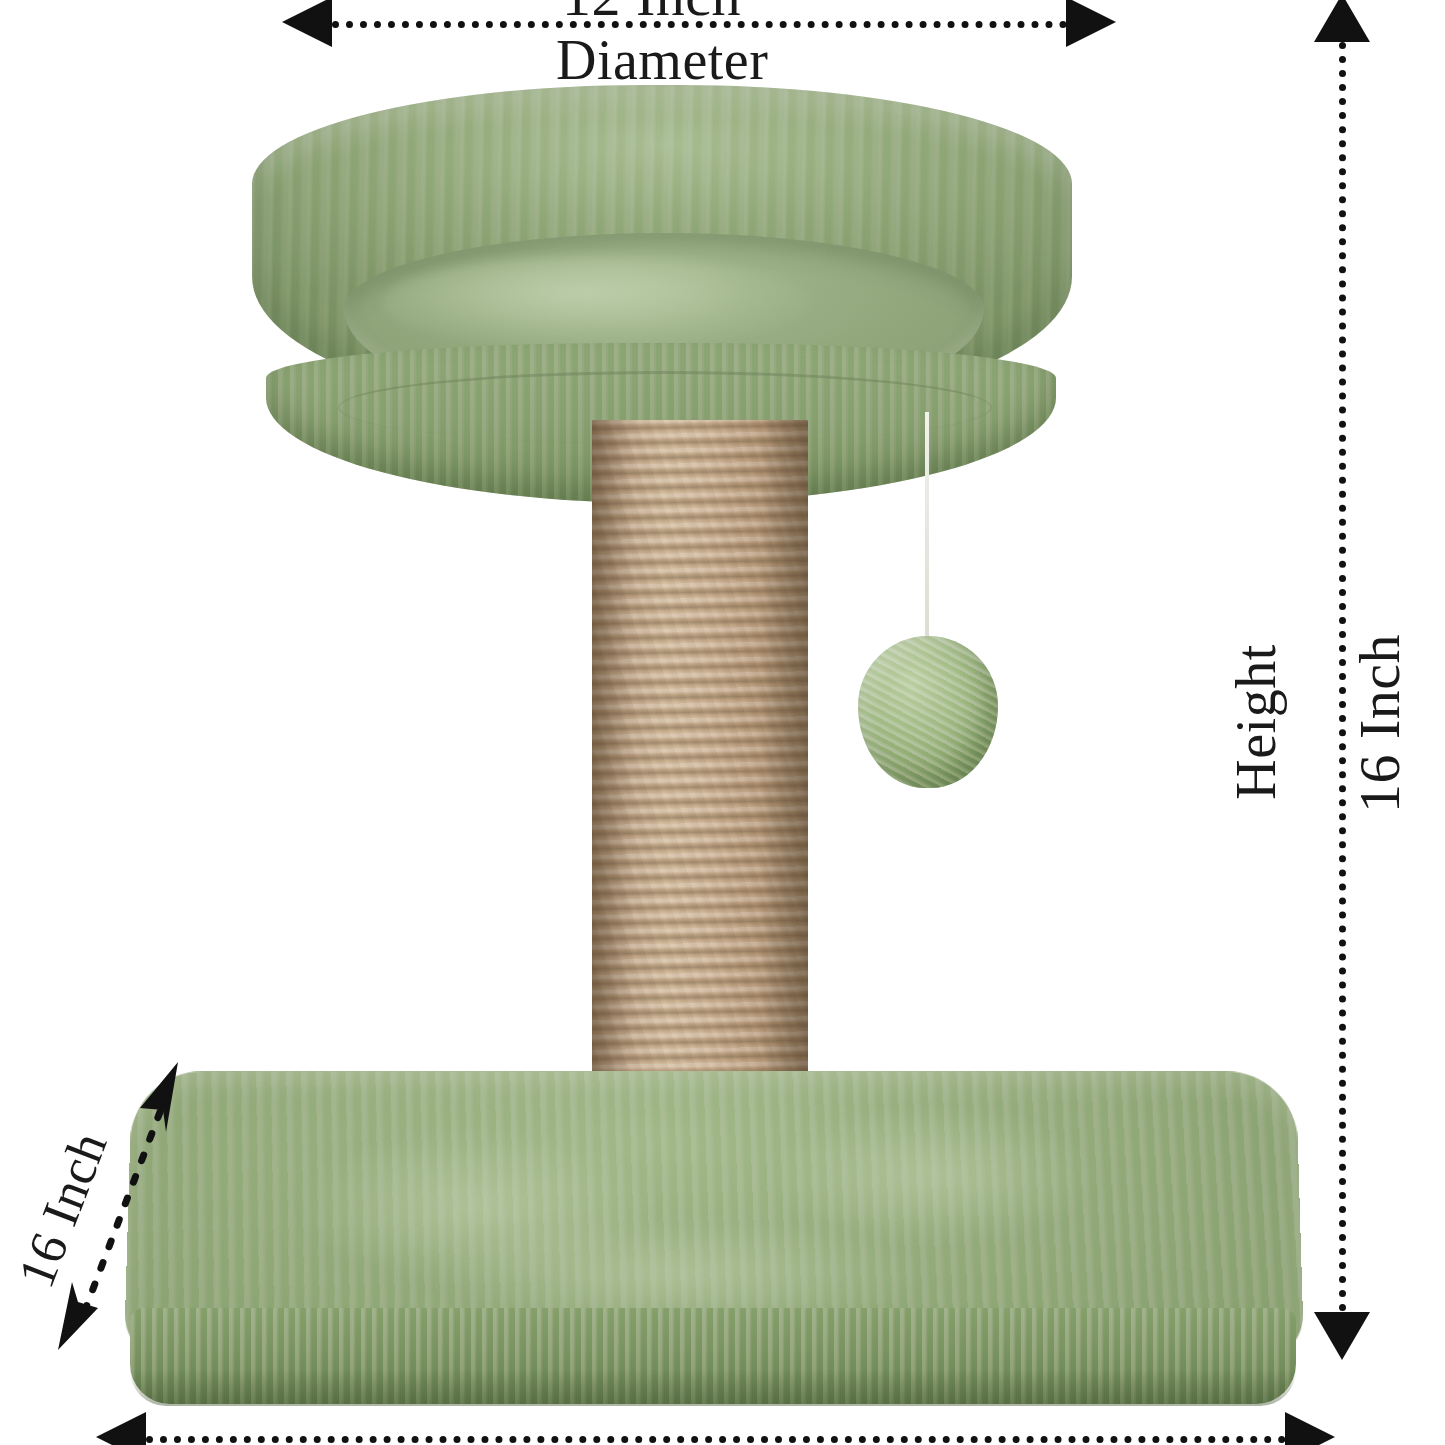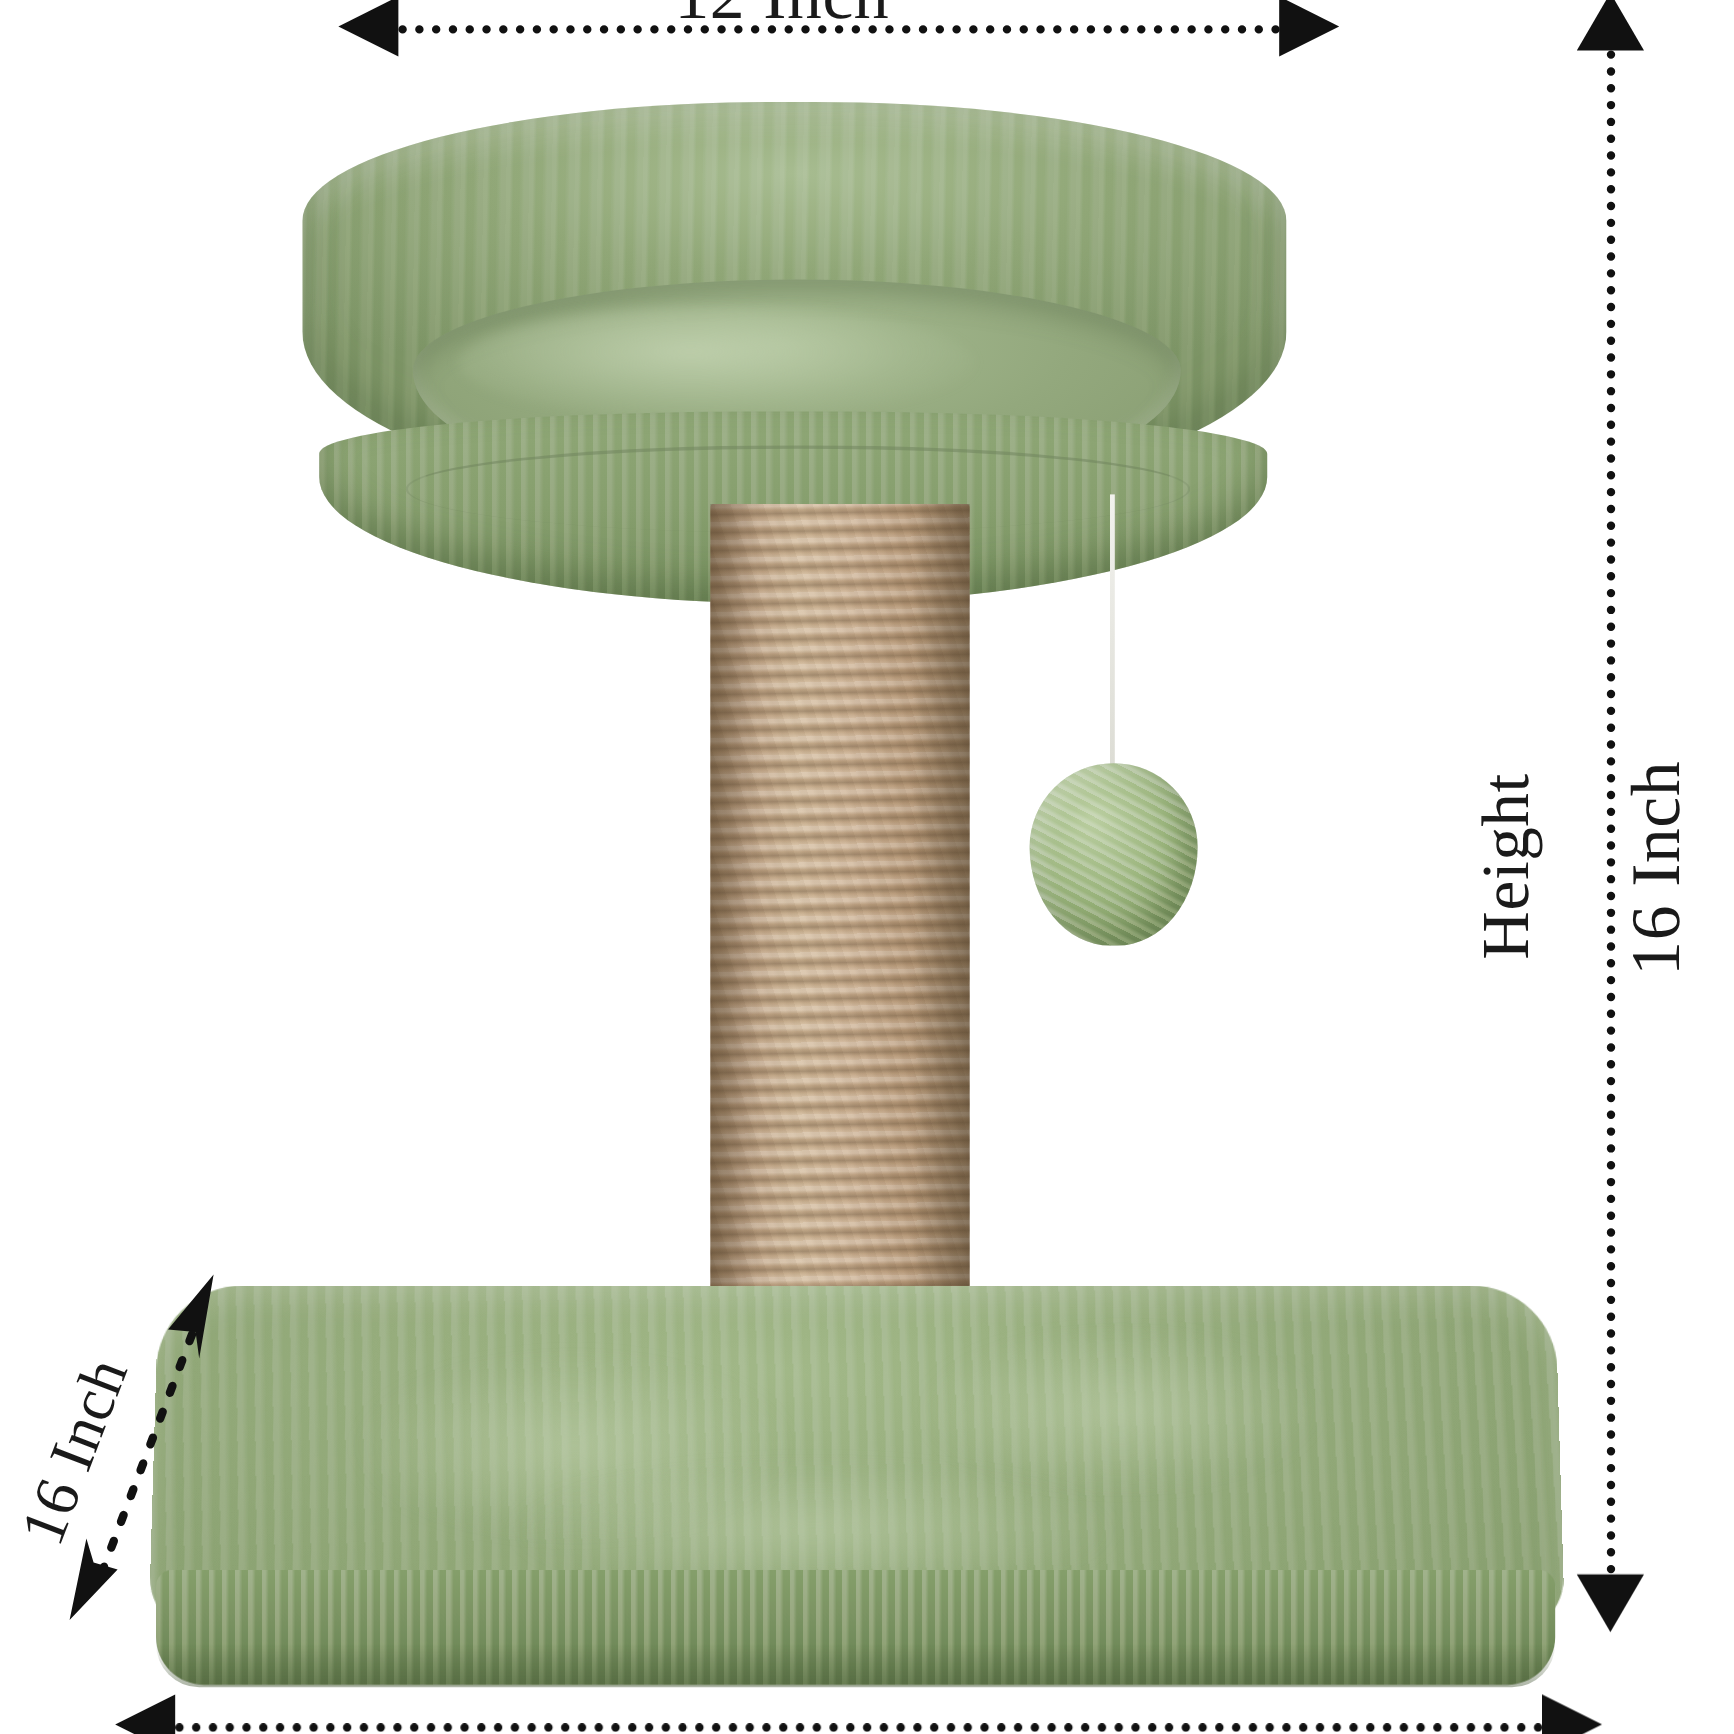--- a/index.html
+++ b/index.html
@@ -380,20 +380,21 @@
   </div>
 
   <div class="dim-label" style="left:562px; top:-38px; font-size:58px;">12 Inch</div>
 
   <div class="arrow arrow-left" style="left:282px; top:-3px;"></div>
 
   <div class="dotted-h" style="left:332px; top:21px; width:735px;"></div>
 
   <div class="arrow arrow-right" style="left:1066px; top:-3px;"></div>
 
+  <div class="dim-label" style="left:556px; top:28px; font-size:56px;">Diameter</div>
 
   <div class="arrow arrow-up" style="left:1314px; top:-6px;"></div>
 
   <div class="dotted-v" style="left:1339px; top:42px; height:1270px;"></div>
 
   <div class="arrow arrow-down" style="left:1314px; top:1312px;"></div>
 
   <div class="dim-label" style="left:1178px; top:690px; font-size:56px; transform:rotate(-90deg); transform-origin:center;">Height</div>
 
   <div class="dim-label" style="left:1290px; top:690px; font-size:58px; transform:rotate(-90deg); transform-origin:center;">16 Inch</div>

